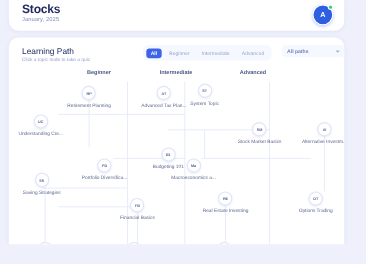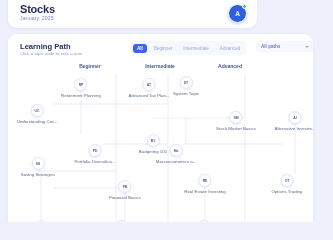--- a/index.html
+++ b/index.html
@@ -6,21 +6,21 @@
   html, body {
     width:333px; height:222px;
     background:#eef1fb;
     font-family:"Liberation Sans", sans-serif;
     overflow:hidden;
   }
   #app { position:relative; width:333px; height:222px; background:#eef1fb; }
 
   
   .header-card {
-    position:absolute; left:8px; top:0; width:249px; height:28px;
+    position:absolute; left:8px; top:0; width:305px; height:28px;
     background:#ffffff; border-radius:0 0 9px 9px;
     box-shadow:0 1px 3px rgba(70,90,180,.07);
     text-decoration:underline;
   }
   .page-title {
     position:absolute; left:12px; top:3px;
     font-size:11px; font-weight:bold; color:#1f2a5e; letter-spacing:-.2px;
   }
   .page-subtitle {
     position:absolute; left:12px; top:15px;
@@ -41,21 +41,21 @@
 
   
   .main-card {
     position:absolute; left:8px; top:34px; width:305px; height:192px;
     background:#ffffff; border-radius:9px 9px 0 0;
     box-shadow:0 1px 4px rgba(70,90,180,.07);
     overflow:hidden;
   }
   .card-title {
     position:absolute; left:12px; top:8px;
-    font-size:7.6px; font-weight:bold; color:#1f2a5e;text-align:center;
+    font-size:7.6px; font-weight:normal; color:#1f2a5e;text-align:center;
   }
   .card-subtitle {
     position:absolute; left:12px; top:17px;
     font-size:4.4px; color:#8f9dcc;
   }
 
   
   .filter-bar {
     position:absolute; left:122px; top:7px;
     display:flex; align-items:center; gap:3px;

